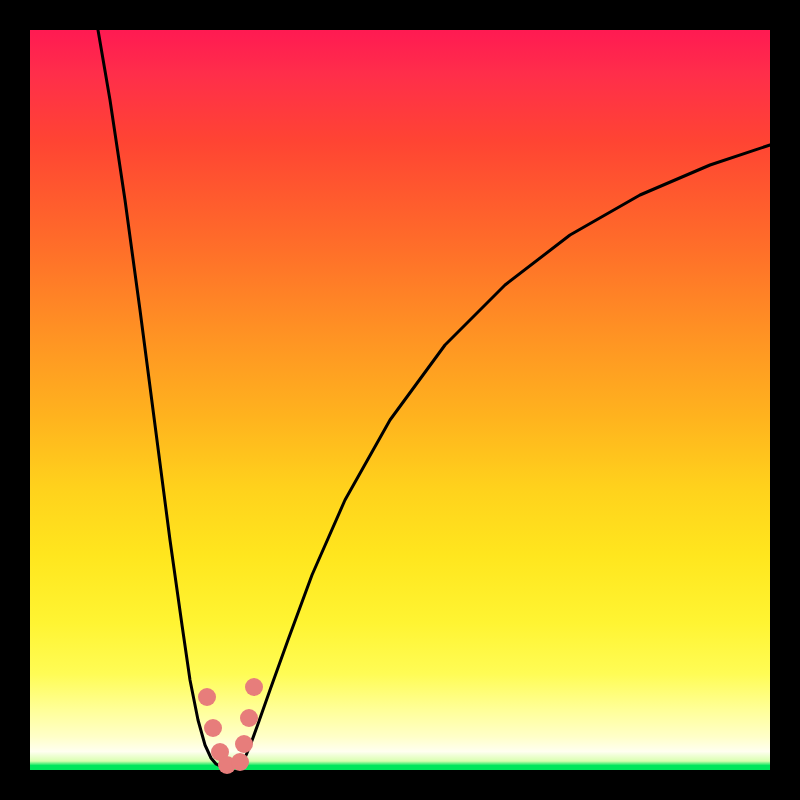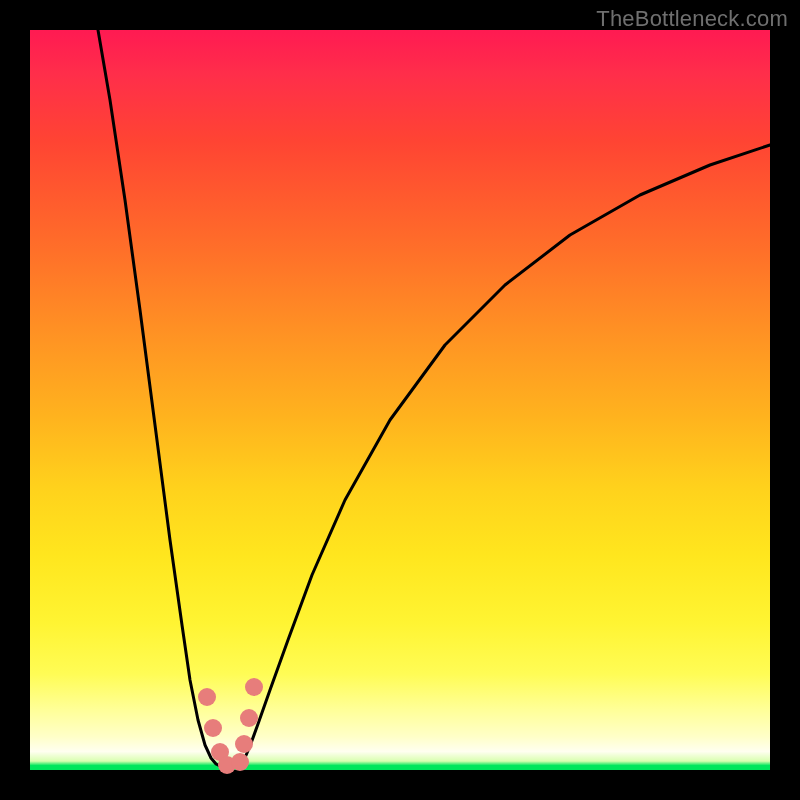--- a/index.html
+++ b/index.html
@@ -79,14 +79,13 @@
           <circle cx="190" cy="722" r="9" fill="#e77d7b"></circle>
           <circle cx="197" cy="735" r="9" fill="#e77d7b"></circle>
           <circle cx="224" cy="657" r="9" fill="#e77d7b"></circle>
           <circle cx="219" cy="688" r="9" fill="#e77d7b"></circle>
           <circle cx="214" cy="714" r="9" fill="#e77d7b"></circle>
           <circle cx="210" cy="732" r="9" fill="#e77d7b"></circle>
         </g>
     </svg>
   </div>
 
-  <div class="watermark">TheBottleneck.com</div>
 </div>
 
 </body></html>

